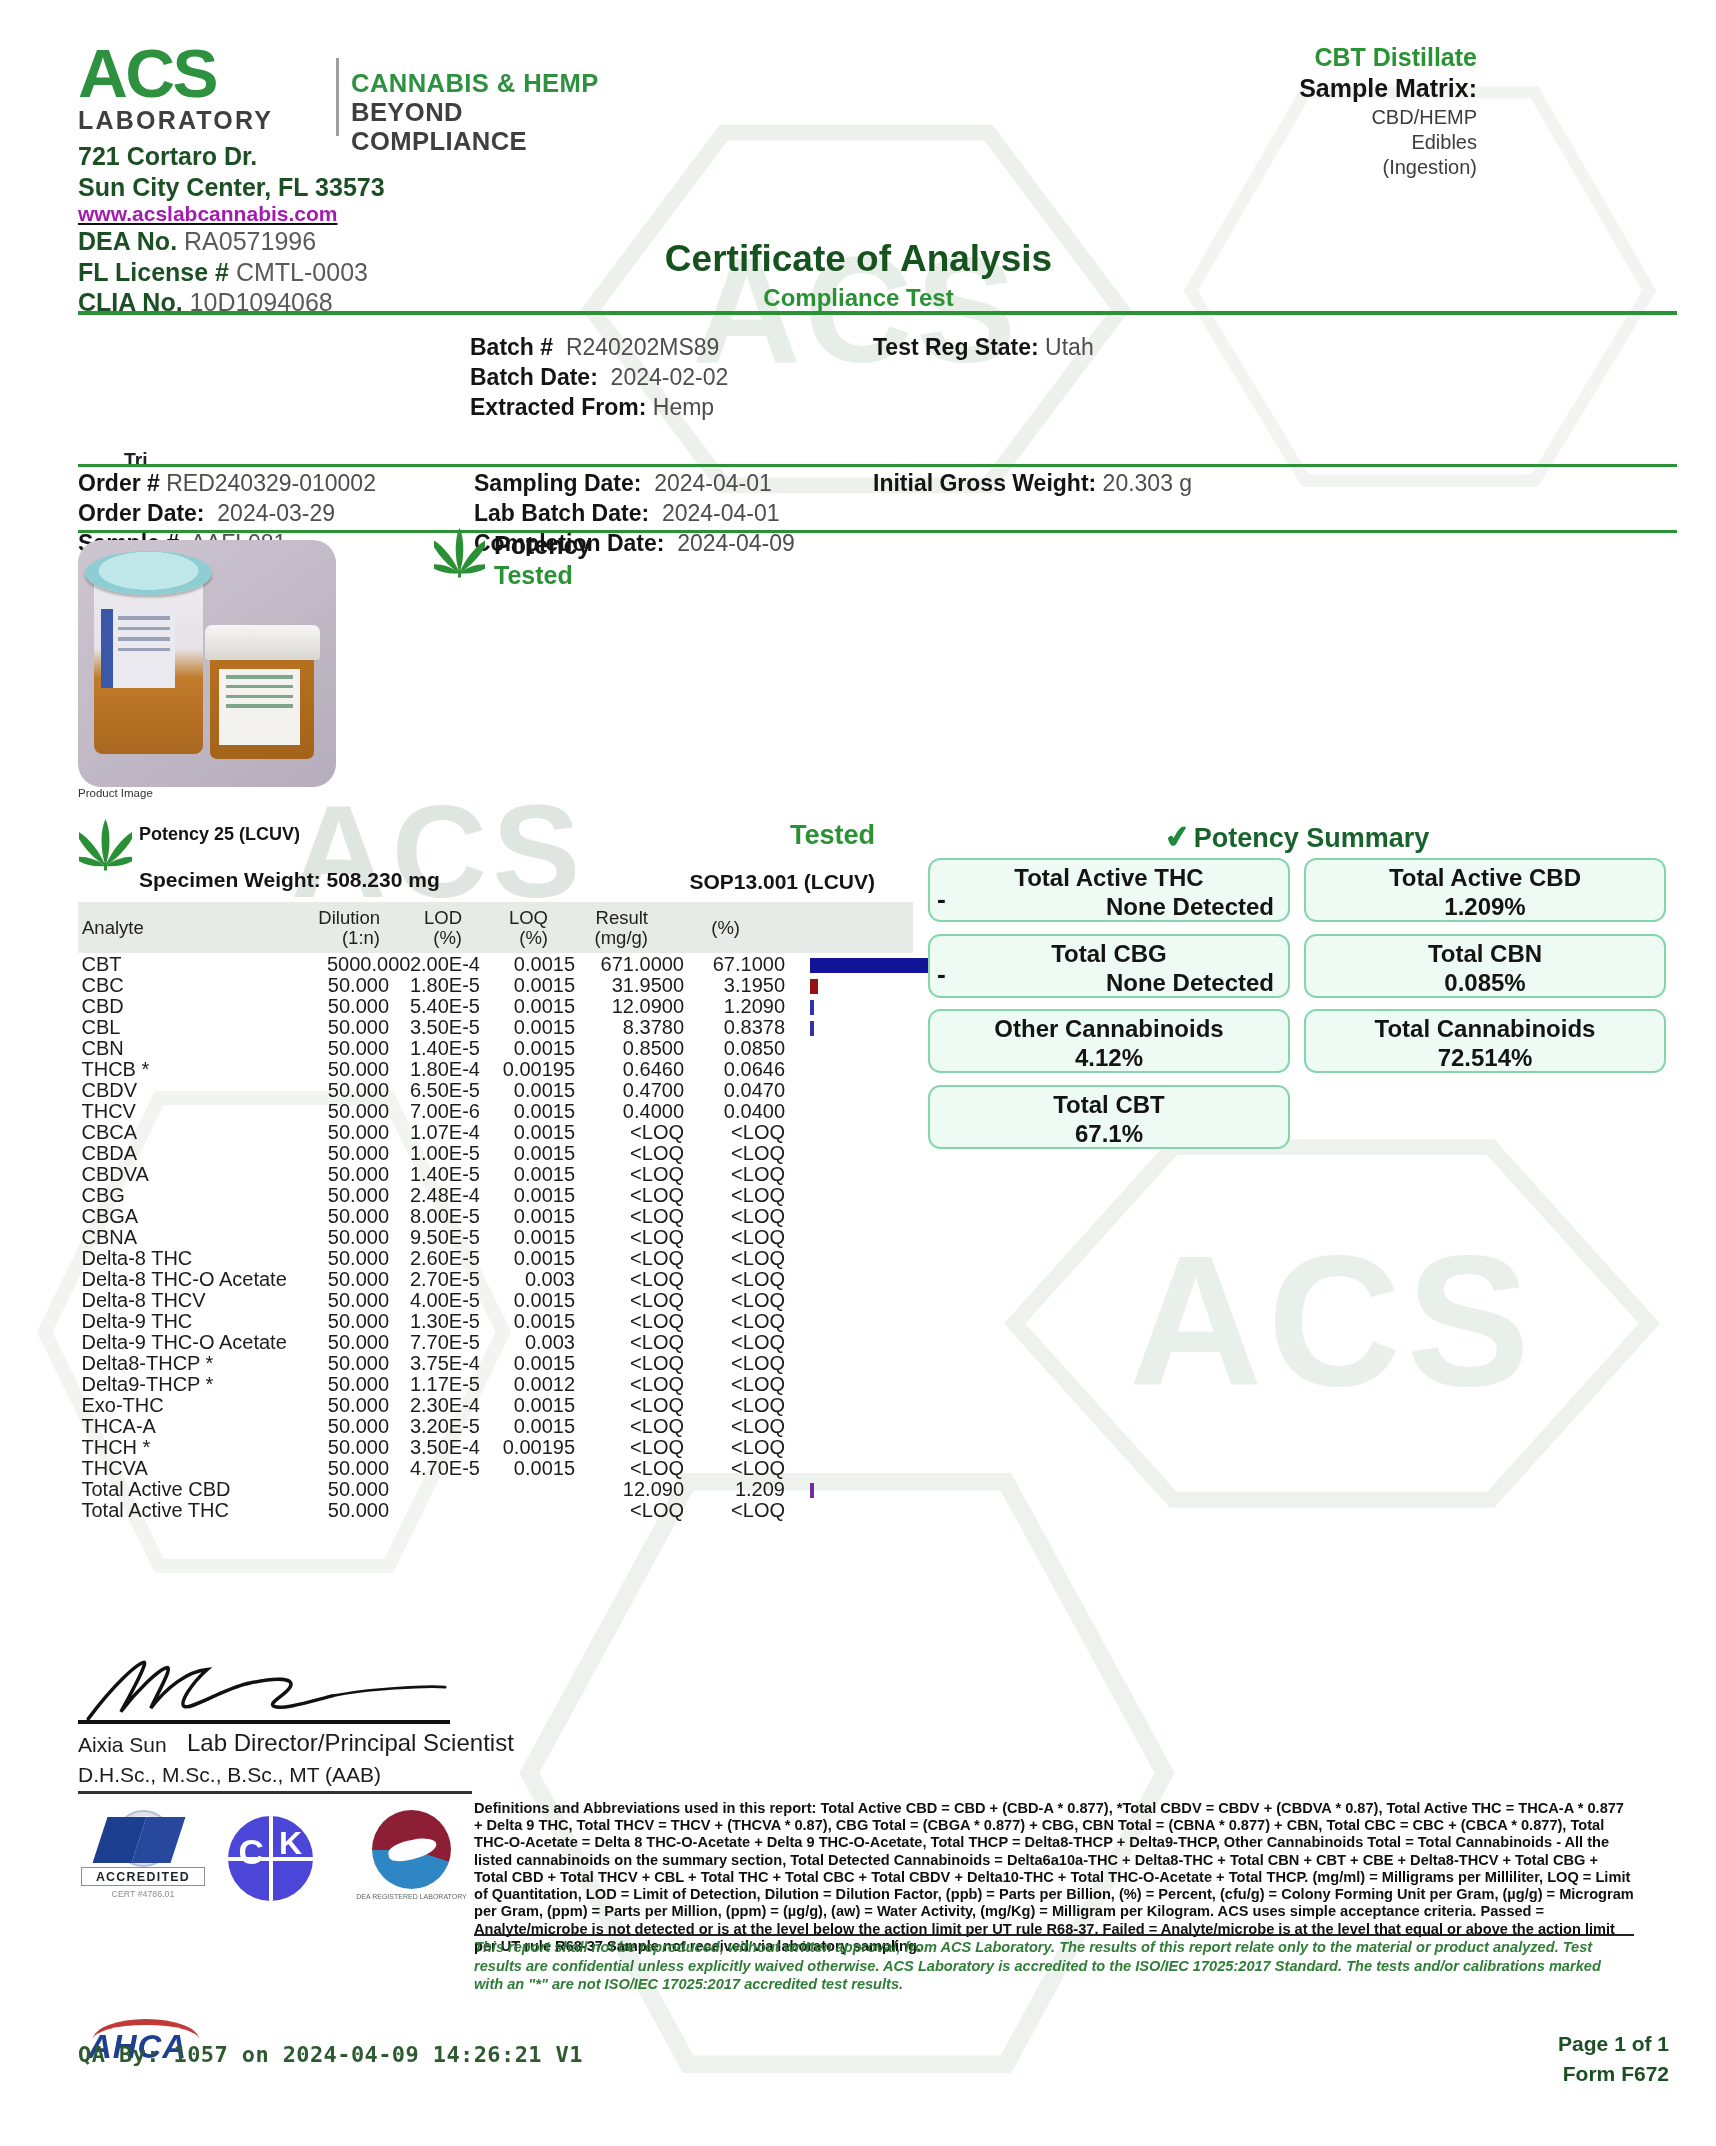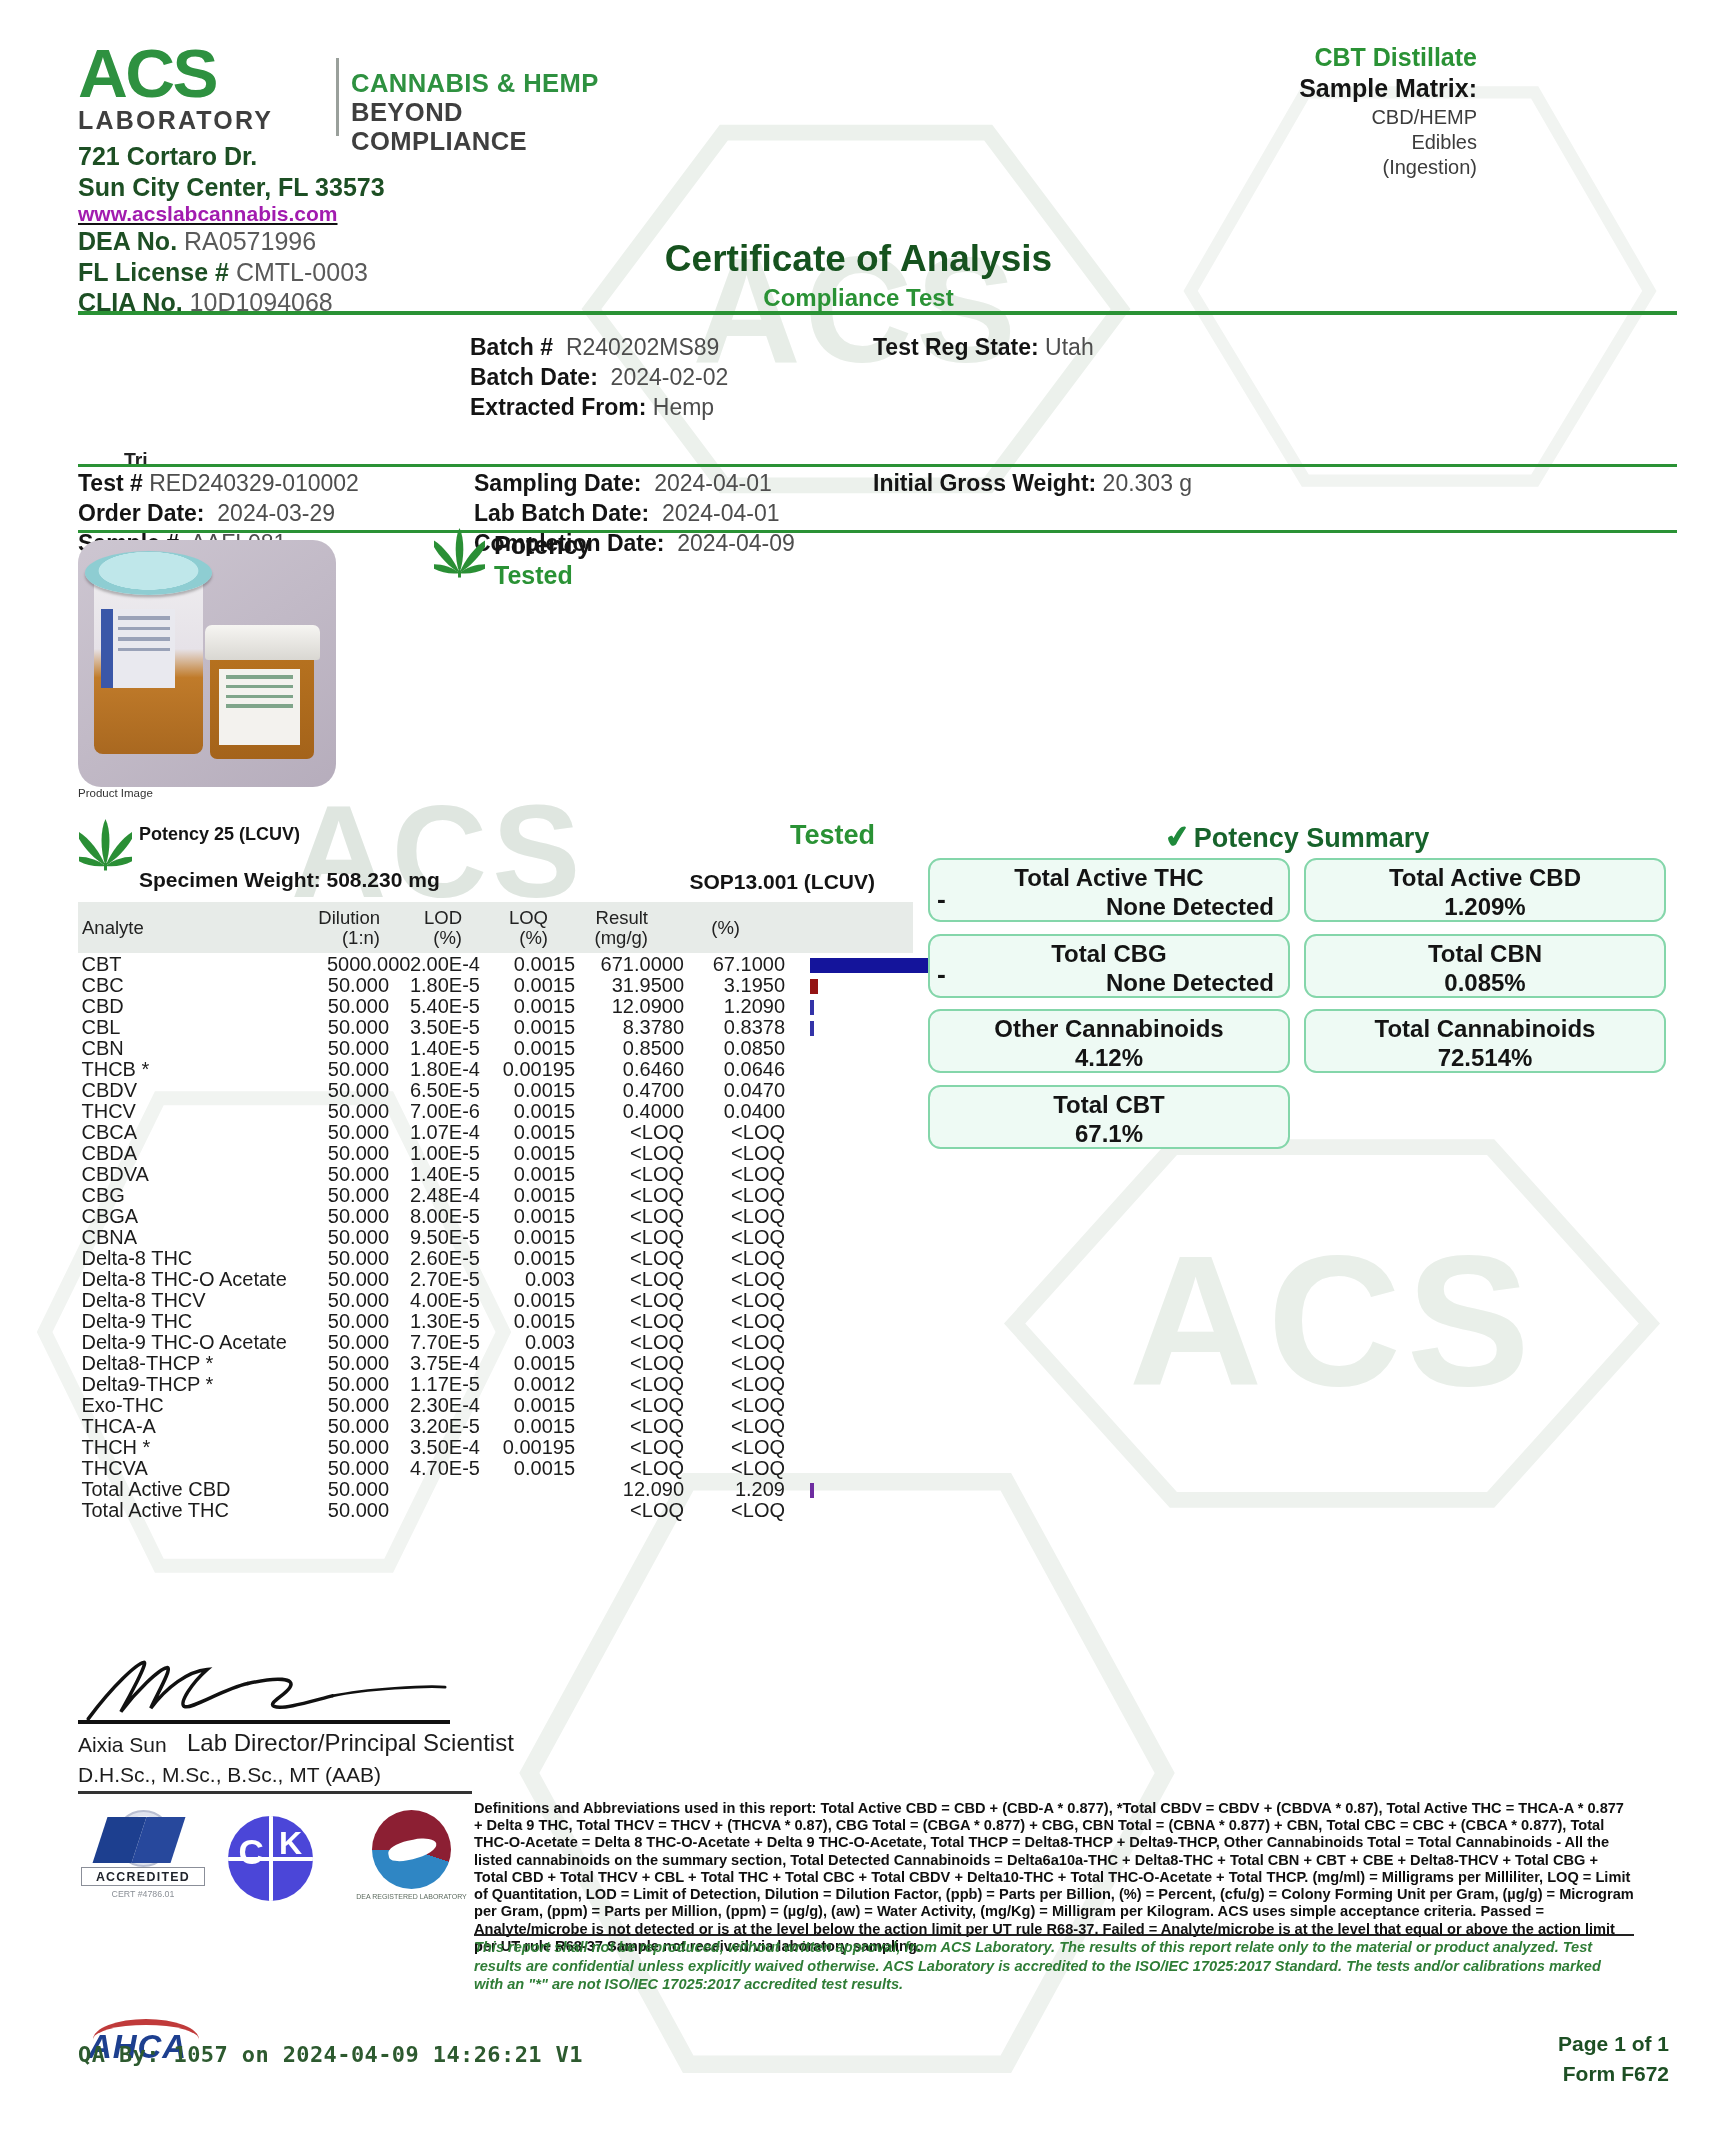--- a/index.html
+++ b/index.html
@@ -166,21 +166,21 @@
 <div class="abs z" style="left:470px;top:333px;">
   <div class="kv"><b>Batch #</b>&nbsp; <span>R240202MS89</span></div>
   <div class="kv"><b>Batch Date:</b>&nbsp; <span>2024-02-02</span></div>
   <div class="kv"><b>Extracted From:</b> <span>Hemp</span></div>
 </div>
 <div class="abs z kv" style="left:873px;top:333px;"><b>Test Reg State:</b> <span>Utah</span></div>
 
 <div class="abs z partial-frag" style="left:124px;top:449px;">Tri</div>
 <div class="green-rule" style="top:464px;height:2.6px;"></div>
 <div class="abs z" style="left:78px;top:469px;">
-  <div class="kv"><b>Test #</b> <span>RED240329-010002</span></div>
+  <div class="kv"><b>Order #</b> <span>RED240329-010002</span></div>
   <div class="kv"><b>Order Date:</b>&nbsp; <span>2024-03-29</span></div>
   <div class="kv"><b>Sample #</b>&nbsp; <span>AAFL081</span></div>
 </div>
 <div class="abs z" style="left:474px;top:469px;">
   <div class="kv"><b>Sampling Date:</b>&nbsp; <span>2024-04-01</span></div>
   <div class="kv"><b>Lab Batch Date:</b>&nbsp; <span>2024-04-01</span></div>
   <div class="kv"><b>Completion Date:</b>&nbsp; <span>2024-04-09</span></div>
 </div>
 <div class="abs z kv" style="left:873px;top:469px;"><b>Initial Gross Weight:</b> <span>20.303 g</span></div>
 <div class="green-rule" style="top:530px;height:2.6px;"></div>

